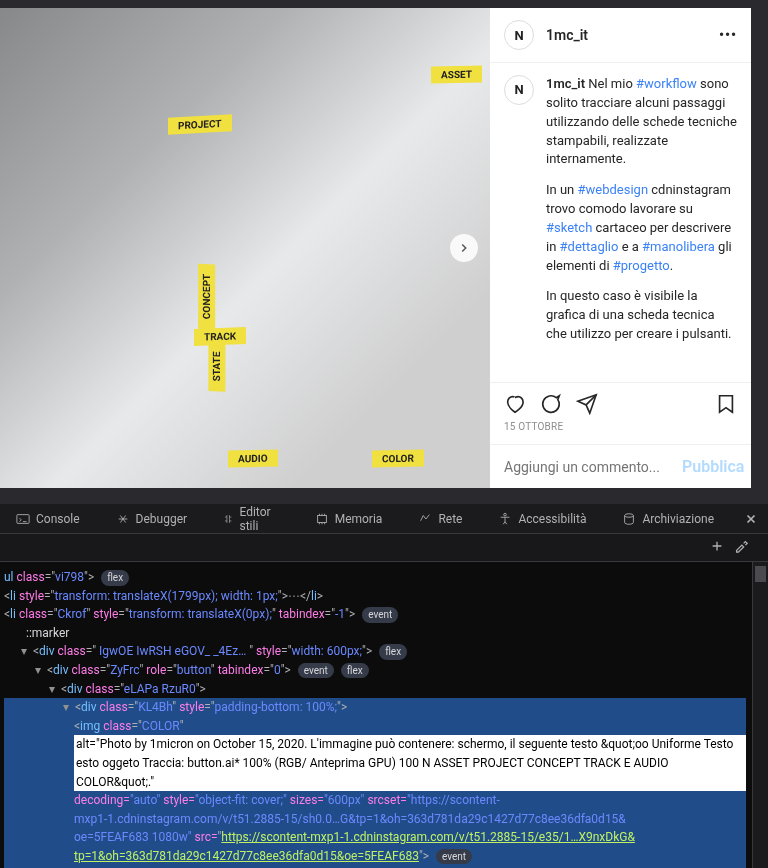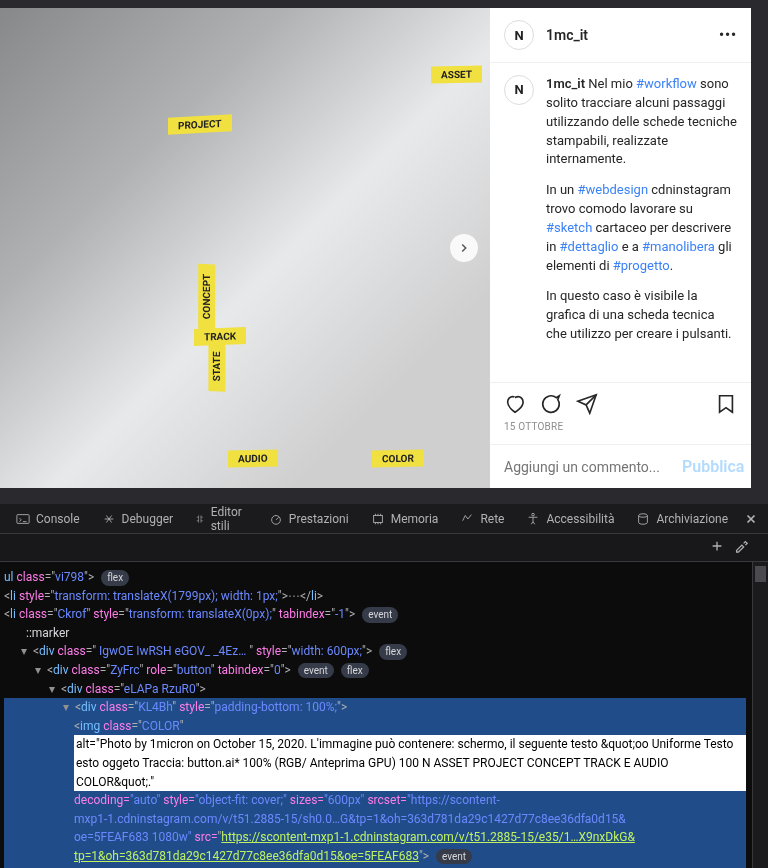--- a/index.html
+++ b/index.html
@@ -106,21 +106,21 @@
 
 .devtools { position: absolute; top: 504px; left: 0; right: 0; bottom: 0; background: #0c0c0d; color: #b1b1b3; font-family: Menlo, Consolas, monospace; font-size: 12px; }
 
 .tabs-row {
   display: flex;
   align-items: center;
   height: 30px;
   background: #1b1b1d;
   border-bottom: 1px solid #38383d;
   padding: 0 6px;
-  gap: 2px;
+  gap: 16px;
 }
 .tool-tab {
   display: flex; align-items: center; gap: 6px;
   padding: 0 10px;
   height: 100%;
   color: #b1b1b3;
   font-family: -apple-system, "Segoe UI", sans-serif;
   font-size: 12px;
   cursor: pointer;
 }
@@ -288,27 +288,20 @@
       <span>Debugger</span>
     </div>
     <div class="tool-tab">
       <svg viewBox="0 0 16 16" fill="none" stroke="currentColor">
           <path d="M6 2v12M10 2v12M3 5h3M10 5h3M3 11h3M10 11h3"></path>
         </svg>
       <span>Editor stili</span>
     </div>
     <div class="tool-tab">
       <svg viewBox="0 0 16 16" fill="none" stroke="currentColor">
-          <circle cx="8" cy="9" r="5"></circle>
-          <path d="M8 9l3-3"></path>
-        </svg>
-      <span>Prestazioni</span>
-    </div>
-    <div class="tool-tab">
-      <svg viewBox="0 0 16 16" fill="none" stroke="currentColor">
           <rect x="3" y="4" width="10" height="8"></rect>
           <path d="M5 2v2M8 2v2M11 2v2M5 12v2M8 12v2M11 12v2"></path>
         </svg>
       <span>Memoria</span>
     </div>
     <div class="tool-tab">
       <svg viewBox="0 0 16 16" fill="none" stroke="currentColor">
           <path d="M3 10l3-6 3 4 4-5"></path>
         </svg>
       <span>Rete</span>

